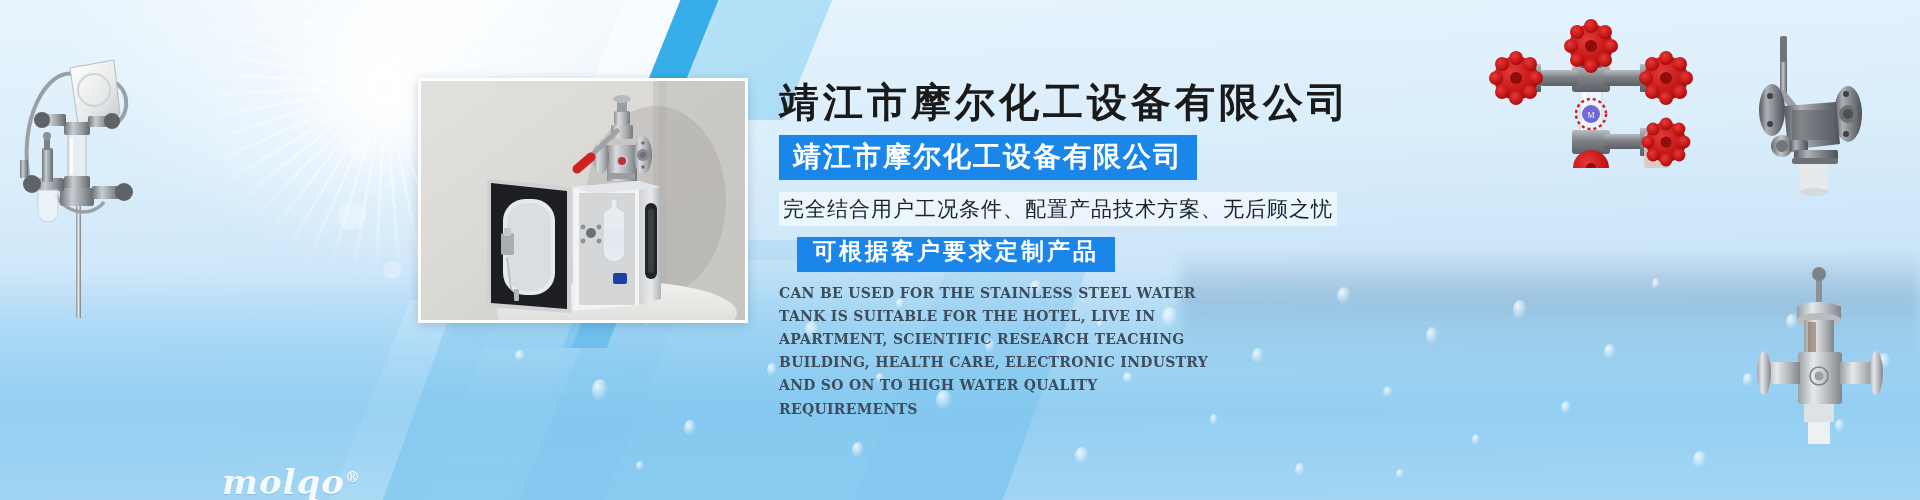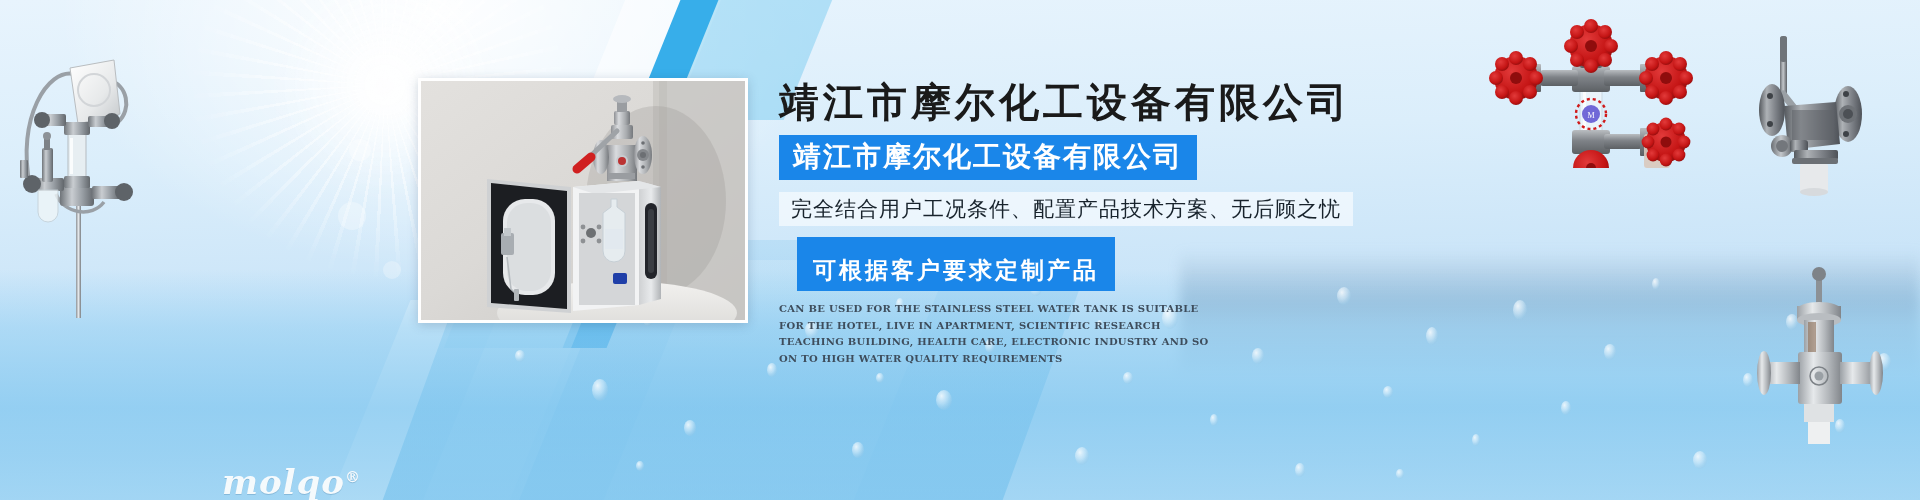--- a/index.html
+++ b/index.html
@@ -82,32 +82,32 @@
   .tagline{
     display:inline-block;margin-top:11px;
     background:#1a86e9;color:#fff;
     font-size:28px;font-weight:700;letter-spacing:2px;
     padding:6px 14px 7px 14px;line-height:1.15;white-space:nowrap;
   }
   .subline{
     display:inline-block;margin-top:12px;
     background:rgba(255,255,255,.58);color:#18232c;
     font-size:21px;font-weight:400;letter-spacing:1px;
-    padding:4px 12px;line-height:1.25;white-space:nowrap;
+    padding:4px 4px;line-height:1.25;white-space:nowrap;
   }
   .custom{
     display:inline-block;margin-top:11px;margin-left:18px;
     background:#1a86e9;color:#fff;
     font-size:23px;font-weight:600;letter-spacing:3px;
-    padding:20px 16px 6px 16px;line-height:1.2;white-space:nowrap;
+    padding:1px 16px 6px 16px;line-height:1.2;white-space:nowrap;
   }
   .english{
     margin-top:10px;width:440px;
     font-family:"DejaVu Serif","Liberation Serif",serif;
-    font-size:10px;font-weight:700;color:#3e4d5c;
+    font-size:14px;font-weight:700;color:#3e4d5c;
     letter-spacing:.3px;line-height:1.65;text-transform:uppercase;
   }
 
   
   .watermark{
     position:absolute;left:222px;top:462px;
     font-family:"DejaVu Serif","Liberation Serif",serif;
     font-size:34px;font-weight:700;font-style:italic;
     color:rgba(255,255,255,.92);letter-spacing:1px;
     text-shadow:0 1px 0 rgba(120,170,205,.65);

